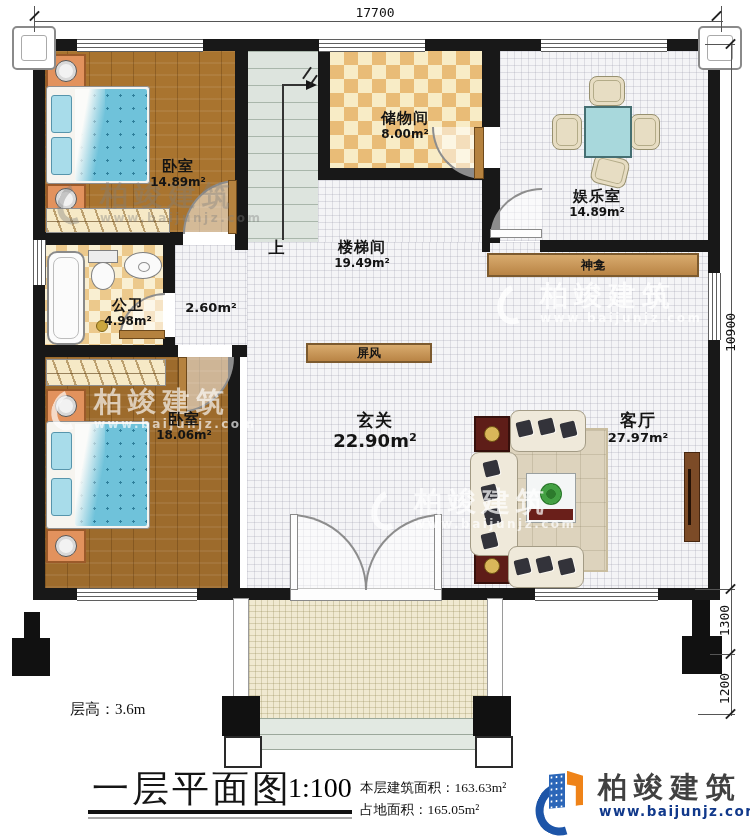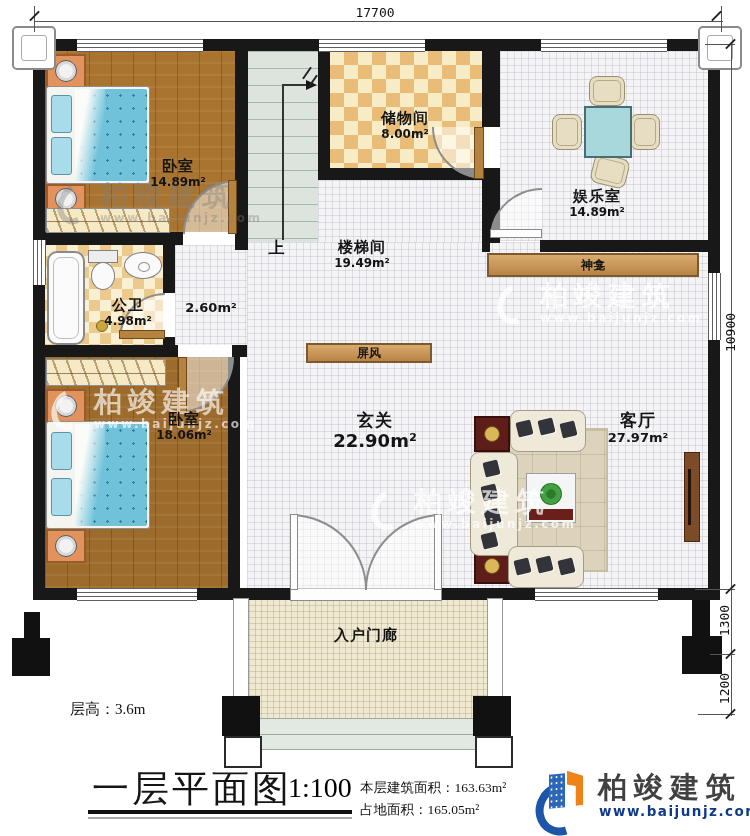--- a/index.html
+++ b/index.html
@@ -284,23 +284,20 @@
     <span class="ar">18.06m²</span>
   </div>
   <div class="room-label" style="left:325px;top:410px;width:100px">
     <span class="nm-big">玄关</span>
     <span class="ar" style="font-size:18px">22.90m²</span>
   </div>
   <div class="room-label" style="left:588px;top:410px;width:100px">
     <span class="nm-big">客厅</span>
     <span class="ar" style="font-size:13px">27.97m²</span>
   </div>
-  <div class="room-label" style="left:296px;top:626px;width:140px">
-    <span class="nm">入户门廊</span>
-  </div>
 
   <div class="rail" style="left:233px;top:598px;width:14px;height:98px"></div>
   <div class="rail" style="left:487px;top:598px;width:14px;height:98px"></div>
   <div class="step" style="left:254px;top:718px;width:220px;height:16px"></div>
   <div class="step" style="left:254px;top:734px;width:220px;height:14px"></div>
   <div class="col" style="left:222px;top:696px;width:38px;height:40px"></div>
   <div class="col" style="left:473px;top:696px;width:38px;height:40px"></div>
   <div class="colframe" style="left:224px;top:736px;width:34px;height:28px"></div>
   <div class="colframe" style="left:475px;top:736px;width:34px;height:28px"></div>
   <div class="col" style="left:24px;top:612px;width:16px;height:28px"></div>

